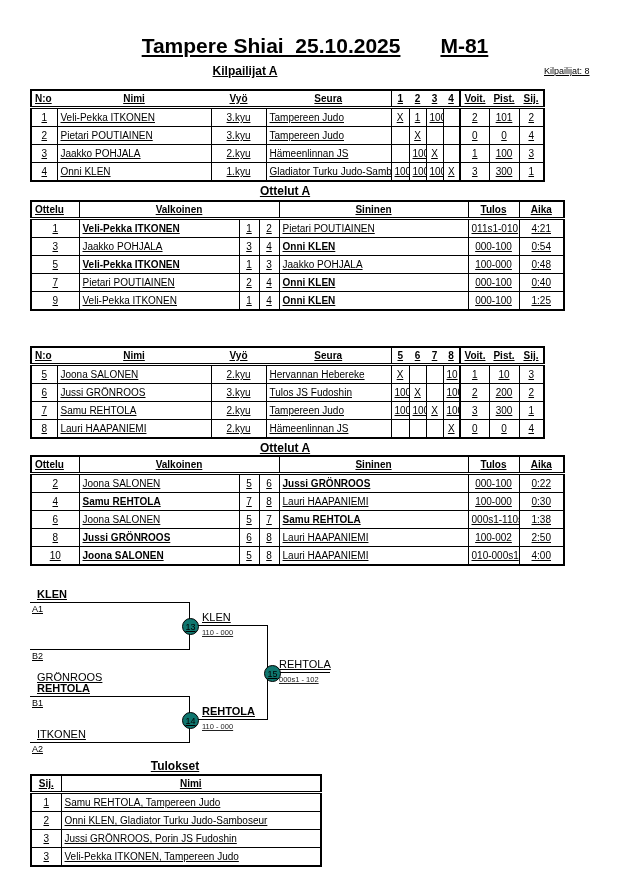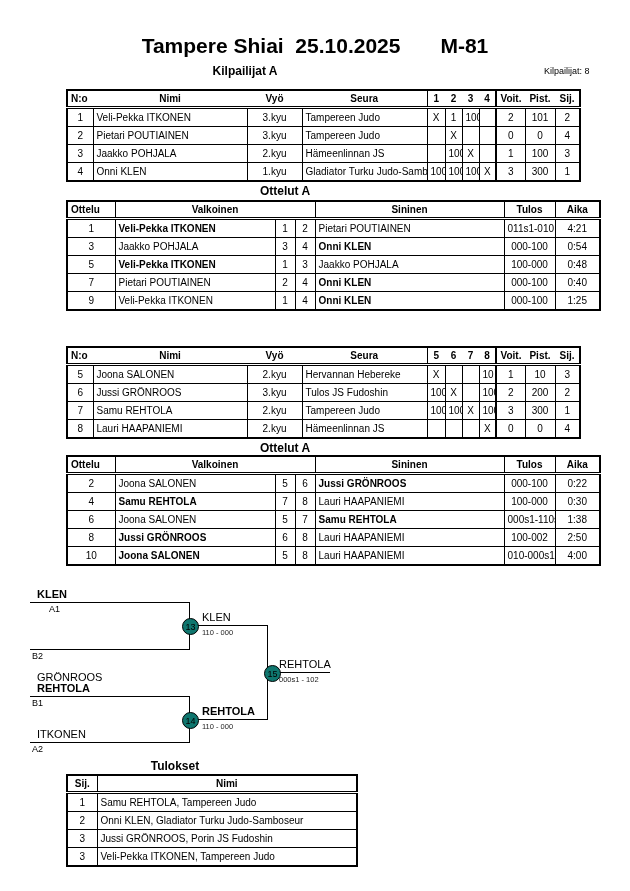--- a/index.html
+++ b/index.html
@@ -1,28 +1,28 @@
 <!DOCTYPE html>
 <html><head>
 <meta charset="utf-8">
 <style>
   html,body{margin:0;padding:0;background:#fff;}
   #page{position:relative;width:630px;height:891px;background:#ffffff;
         font-family:"Liberation Sans", sans-serif;color:#000;overflow:hidden;}
-  .abs{position:absolute;}
+  .abs{position:absolute;text-decoration:underline;}
   .b{font-weight:bold;}
 
   
   .main-title{top:34px;left:0;width:630px;display:flex;justify-content:center;gap:40px;
               font-size:21px;font-weight:bold;white-space:pre;}
   .section-title{font-size:12px;font-weight:bold;text-align:center;}
   .count-label{font-size:9px;}
 
   
-  table{border-collapse:collapse;table-layout:fixed;font-size:10px;background:#fff;margin-left:36px;}
+  table{border-collapse:collapse;table-layout:fixed;font-size:10px;background:#fff;}
   table.sheet{border:2px solid #000;}
   table.sheet td{border:1px solid #000;height:17px;padding:0 3px;overflow:hidden;white-space:nowrap;}
   table.sheet th{height:15px;padding:0 3px;font-size:10px;border:none;border-bottom:3px double #000;white-space:nowrap;overflow:hidden;}
   table.sheet th.bdr{border:1px solid #000;border-bottom:3px double #000;}
   th.gl{border-left:1px solid #000 !important;}
   th.gl2{border-left:2px solid #000 !important;}
   td.thick-l{border-left:2px solid #000 !important;}
   .ctr{text-align:center;}
   .lft{text-align:left;}
   td.name{padding-left:5px;}
@@ -355,21 +355,21 @@
     <div class="abs vline" style="left:189px;top:602px;height:48px;"></div>
     <div class="abs hline" style="left:190px;top:625px;width:78px;"></div>
     <div class="abs hline" style="left:30px;top:696px;width:160px;"></div>
     <div class="abs hline" style="left:30px;top:742px;width:160px;"></div>
     <div class="abs vline" style="left:189px;top:696px;height:47px;"></div>
     <div class="abs hline" style="left:190px;top:719px;width:78px;"></div>
     <div class="abs vline" style="left:266.5px;top:625px;height:95px;"></div>
     <div class="abs hline" style="left:267px;top:672px;width:63px;"></div>
 
     <div class="abs bk-name b" style="left:37px;top:588px;">KLEN</div>
-    <div class="abs bk-seed" style="left:32px;top:604px;margin-left:17px;">A1</div>
+    <div class="abs bk-seed" style="left:32px;top:604px;">A1</div>
     <div class="abs bk-name" style="left:37px;top:671px;">GRÖNROOS</div>
     <div class="abs bk-seed" style="left:32px;top:651px;">B2</div>
     <div class="abs bk-circle" style="left:182px;top:618px;">13</div>
     <div class="abs bk-name" style="left:202px;top:611px;">KLEN</div>
     <div class="abs bk-score" style="left:202px;top:628px;">110 - 000</div>
 
     <div class="abs bk-name b" style="left:37px;top:682px;">REHTOLA</div>
     <div class="abs bk-seed" style="left:32px;top:698px;">B1</div>
     <div class="abs bk-name" style="left:37px;top:728px;">ITKONEN</div>
     <div class="abs bk-seed" style="left:32px;top:744px;">A2</div>

